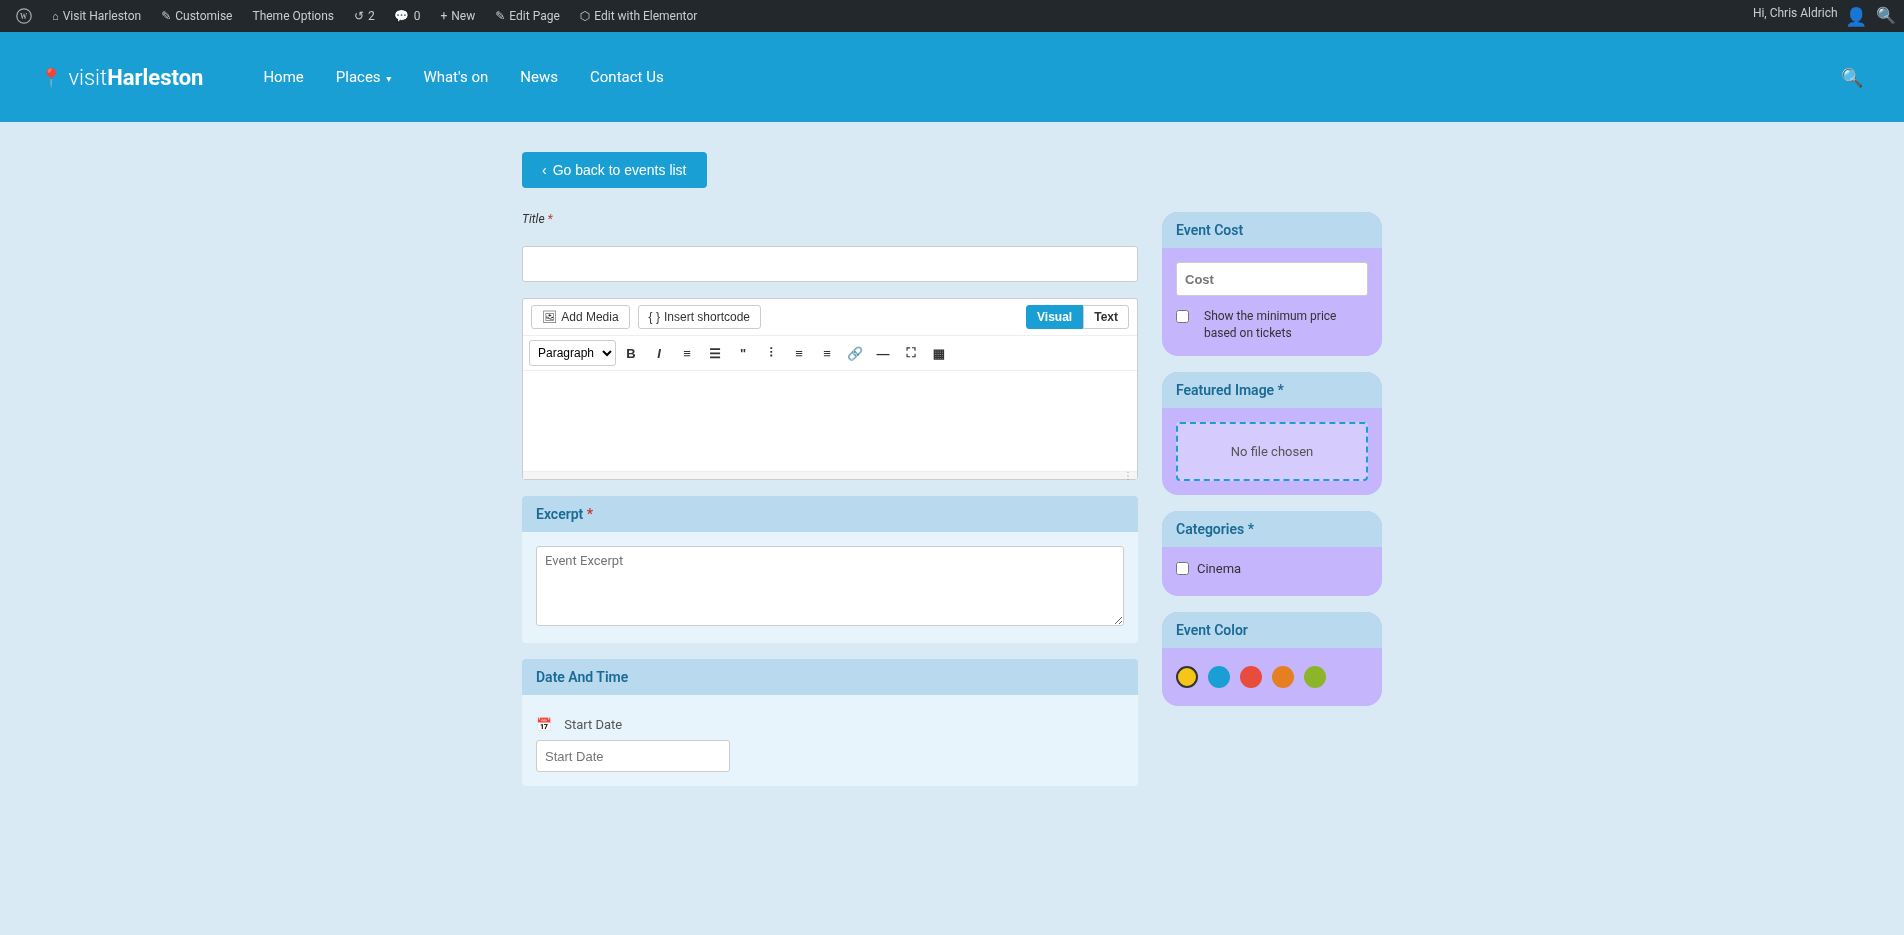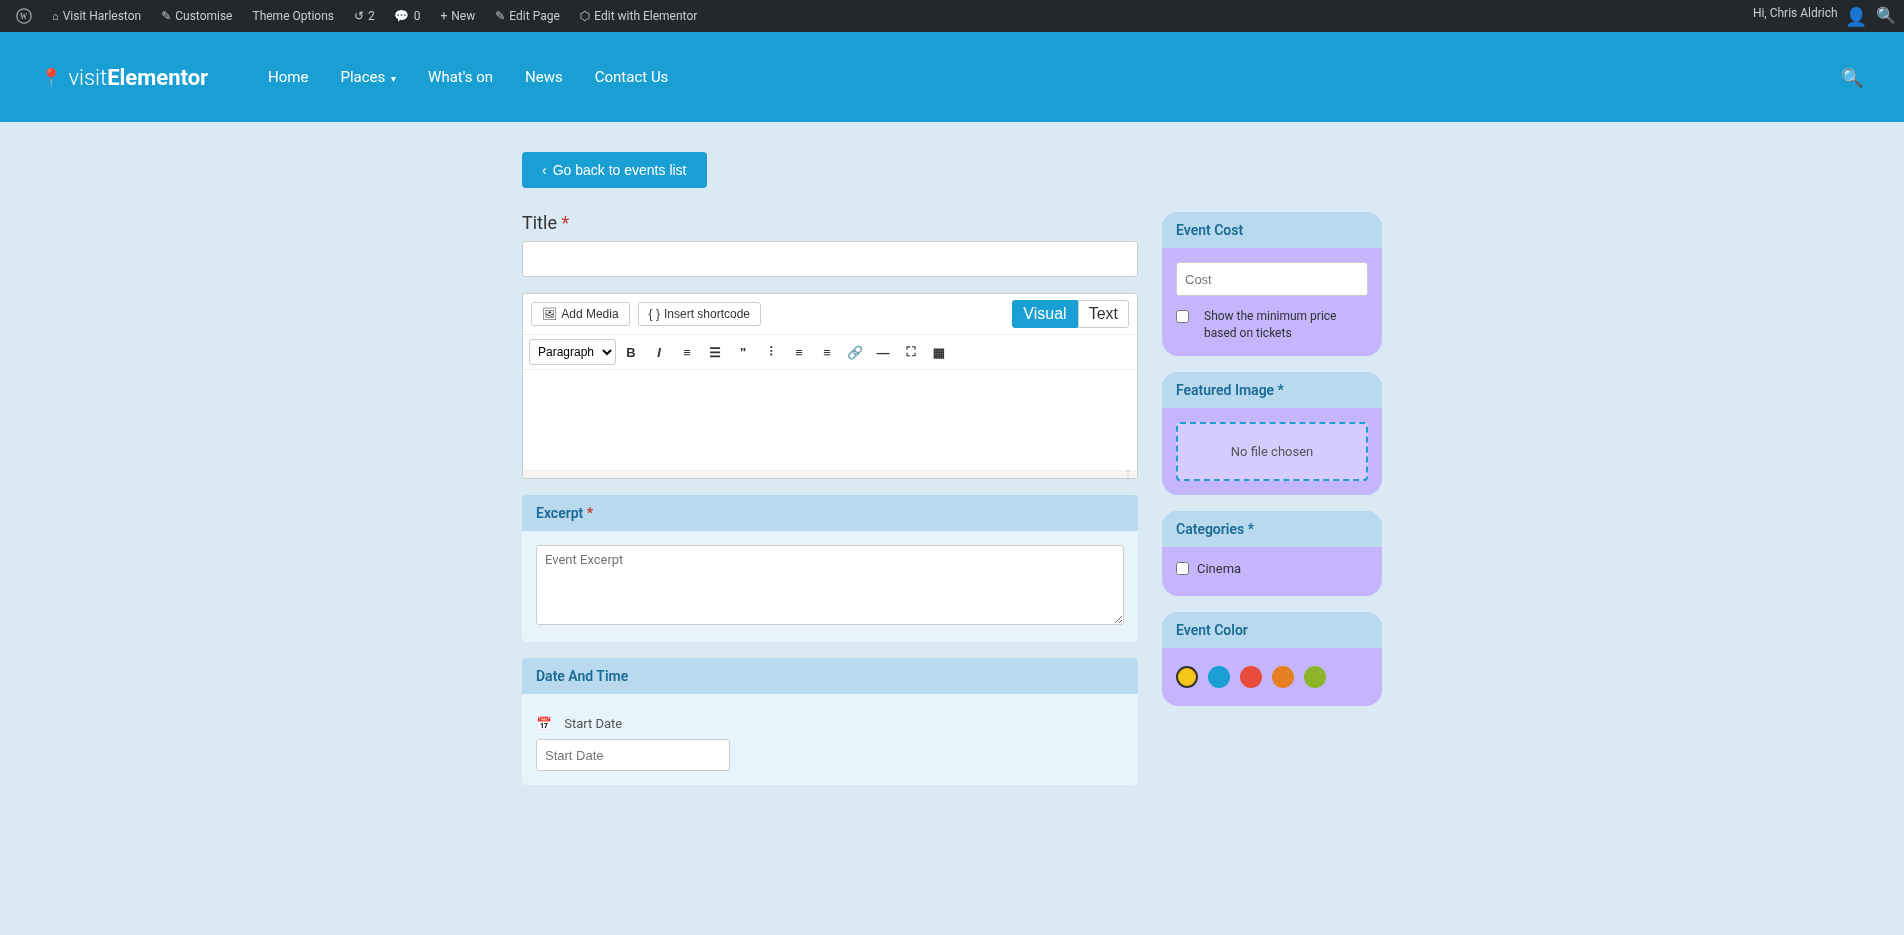--- a/index.html
+++ b/index.html
@@ -74,21 +74,21 @@
     .form-sidebar { width: 220px; flex-shrink: 0; }
 
     
     .form-section { background: #e8f4fc; border-radius: 4px; margin-bottom: 16px; overflow: hidden; }
     .section-header { background: #b8d9ee; padding: 10px 14px; font-size: 14px; font-weight: 600; color: #1a6a94; }
     .section-header .required { color: #c0392b; }
     .section-body { padding: 14px; }
 
     
     .title-field { margin-bottom: 16px; }
-    .field-label { font-size: 18px; color: #333; margin-bottom: 8px; display: block; }
+    .field-label { font-size: 12px; color: #333; margin-bottom: 20px; display: block; font-style: italic; }
     .field-label .required { color: #c0392b; }
     .text-input {
       width: 100%;
       height: 36px;
       border: 1px solid #ccc;
       border-radius: 3px;
       padding: 0 8px;
       font-size: 13px;
       background: white;
     }
@@ -100,21 +100,21 @@
       background: white;
       border: 1px solid #ccc;
       border-radius: 3px;
       padding: 4px 10px;
       font-size: 12px;
       cursor: pointer;
       display: inline-flex; align-items: center; gap: 4px;
       color: #333;
     }
     .visual-text-tabs { margin-left: auto; display: flex; }
-    .vtab { padding: 4px 10px; cursor: pointer; font-size: 16px; border: 1px solid #ccc; background: white; color: #333; }
+    .vtab { padding: 4px 10px; cursor: pointer; font-size: 12px; border: 1px solid #ccc; background: white; color: #333; font-weight: bold; }
     .vtab.active { background: #1a9fd4; color: white; border-color: #1a9fd4; }
     .vtab:first-child { border-radius: 3px 0 0 3px; }
     .vtab:last-child { border-radius: 0 3px 3px 0; }
 
     .toolbar-row { display: flex; align-items: center; gap: 2px; padding: 4px 6px; border-bottom: 1px solid #eee; flex-wrap: wrap; }
     .paragraph-select {
       height: 26px; border: 1px solid #ccc; border-radius: 3px; padding: 0 4px; font-size: 12px; background: white; cursor: pointer;
     }
     .toolbar-btn {
       width: 26px; height: 26px; border: 1px solid transparent; border-radius: 3px;
@@ -137,21 +137,21 @@
     .date-input {
       flex: 1; height: 32px; border: 1px solid #ccc; border-radius: 3px; padding: 0 8px; font-size: 13px; background: white;
     }
 
     
     .sidebar-section { background: #c4b5fd; border-radius: 16px; margin-bottom: 16px; overflow: hidden; }
     .sidebar-section-header { background: #b8d9ee; padding: 10px 14px; font-size: 14px; font-weight: 600; color: #1a6a94; }
     .sidebar-section-body { padding: 14px; }
 
     .cost-input {
-      width: 100%; height: 34px; border: 1px solid #ccc; border-radius: 3px; padding: 0 8px; font-size: 13px; background: white;
+      width: 100%; height: 34px; border: 1px solid #ccc; border-radius: 3px; padding: 0 8px; font-size: 13px; background: white; font-weight: bold;
     }
 
     .checkbox-row { display: flex; align-items: flex-start; gap: 15px; margin-top: 12px; }
     .checkbox-row input[type=checkbox] { margin-top: 2px; }
     .checkbox-row label { font-size: 12px; color: #333; line-height: 1.4; }
 
     
     .featured-image-box {
       border: 2px dashed #1a9fd4;
       border-radius: 4px;
@@ -228,21 +228,21 @@
   <div class="adminbar-right">
     <span>Hi, Chris Aldrich</span>
     <span style="font-size:18px; color:#aaa;">👤</span>
     <span style="font-size:16px; color:#aaa; cursor:pointer;">🔍</span>
   </div>
 </div>
 
 <div id="site-header">
   <div class="site-logo">
     <span style="font-size:18px; margin-right:2px;">📍</span>
-    <span><span class="visit">visit</span><span class="harleston">Elementor</span></span>
+    <span><span class="visit">visit</span><span class="harleston">Harleston</span></span>
   </div>
   <nav class="site-nav">
     <a class="nav-item">Home</a>
     <a class="nav-item">
       <span>Places</span>
       <span style="font-size:10px; margin-left:2px;">▾</span>
     </a>
     <a class="nav-item">What's on</a>
     <a class="nav-item">News</a>
     <a class="nav-item">Contact Us</a>

